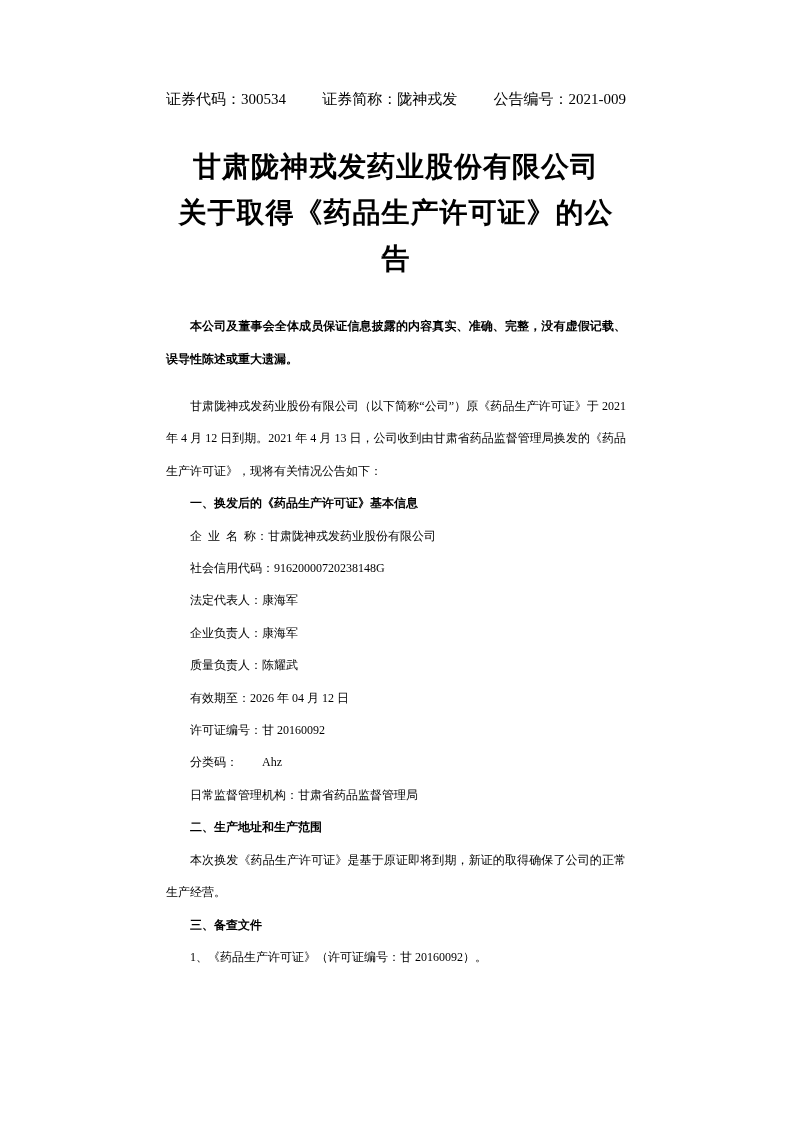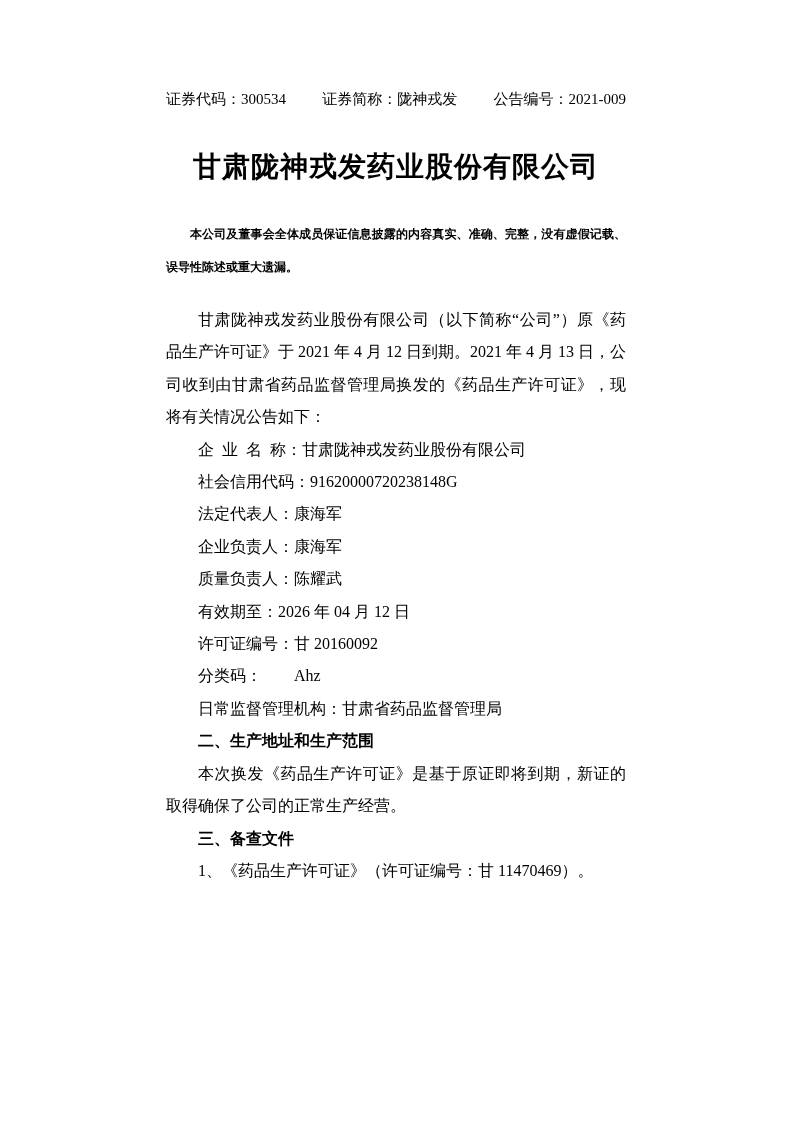--- a/index.html
+++ b/index.html
@@ -34,22 +34,22 @@
   .title-line { display: block; }
   .notice {
     margin: 28px 0 0 0;
     font-size: 12px;
     font-weight: bold;
     line-height: 33px;
     text-align: justify;
     text-indent: 2em;
   }
   .main {
-    margin-top: 20px;
-    font-size: 16px;
+    margin-top: 14px;
+    font-size: 12px;
     line-height: 32.4px;
   }
   .main p { margin: 0; text-indent: 2em; }
   .para { text-align: justify; }
   .heading { font-weight: bold; }
   .info { white-space: pre-wrap; }
   .info.wrap { text-align: justify; }
 </style>
 </head>
 <body>
@@ -57,37 +57,39 @@
 <div class="page">
 
   <div class="header-row">
     <span>证券代码：300534</span>
     <span>证券简称：陇神戎发</span>
     <span>公告编号：2021-009</span>
   </div>
 
   <h1 class="doc-title">
     <span class="title-line">甘肃陇神戎发药业股份有限公司</span>
+    <span class="title-line">关于取得《药品生产许可证》的公告</span>
   </h1>
 
   <p class="notice">本公司及董事会全体成员保证信息披露的内容真实、准确、完整，没有虚假记载、误导性陈述或重大遗漏。</p>
 
   <div class="main">
     <p class="para">甘肃陇神戎发药业股份有限公司（以下简称“公司”）原《药品生产许可证》于 2021 年 4 月 12 日到期。2021 年 4 月 13 日，公司收到由甘肃省药品监督管理局换发的《药品生产许可证》，现将有关情况公告如下：</p>
 
+    <p class="heading">一、换发后的《药品生产许可证》基本信息</p>
     <p class="info">企  业  名  称：甘肃陇神戎发药业股份有限公司</p>
     <p class="info">社会信用代码：91620000720238148G</p>
     <p class="info">法定代表人：康海军</p>
     <p class="info">企业负责人：康海军</p>
     <p class="info">质量负责人：陈耀武</p>
     <p class="info">有效期至：2026 年 04 月 12 日</p>
     <p class="info">许可证编号：甘 20160092</p>
     <p class="info">分类码：        Ahz</p>
     <p class="info">日常监督管理机构：甘肃省药品监督管理局</p>
 
     <p class="heading">二、生产地址和生产范围</p>
     <p class="para">本次换发《药品生产许可证》是基于原证即将到期，新证的取得确保了公司的正常生产经营。</p>
 
     <p class="heading">三、备查文件</p>
-    <p class="info">1、《药品生产许可证》（许可证编号：甘 11470469）。</p>
+    <p class="info">1、《药品生产许可证》（许可证编号：甘 20160092）。</p>
   </div>
 
 </div>
 
 </body></html>

